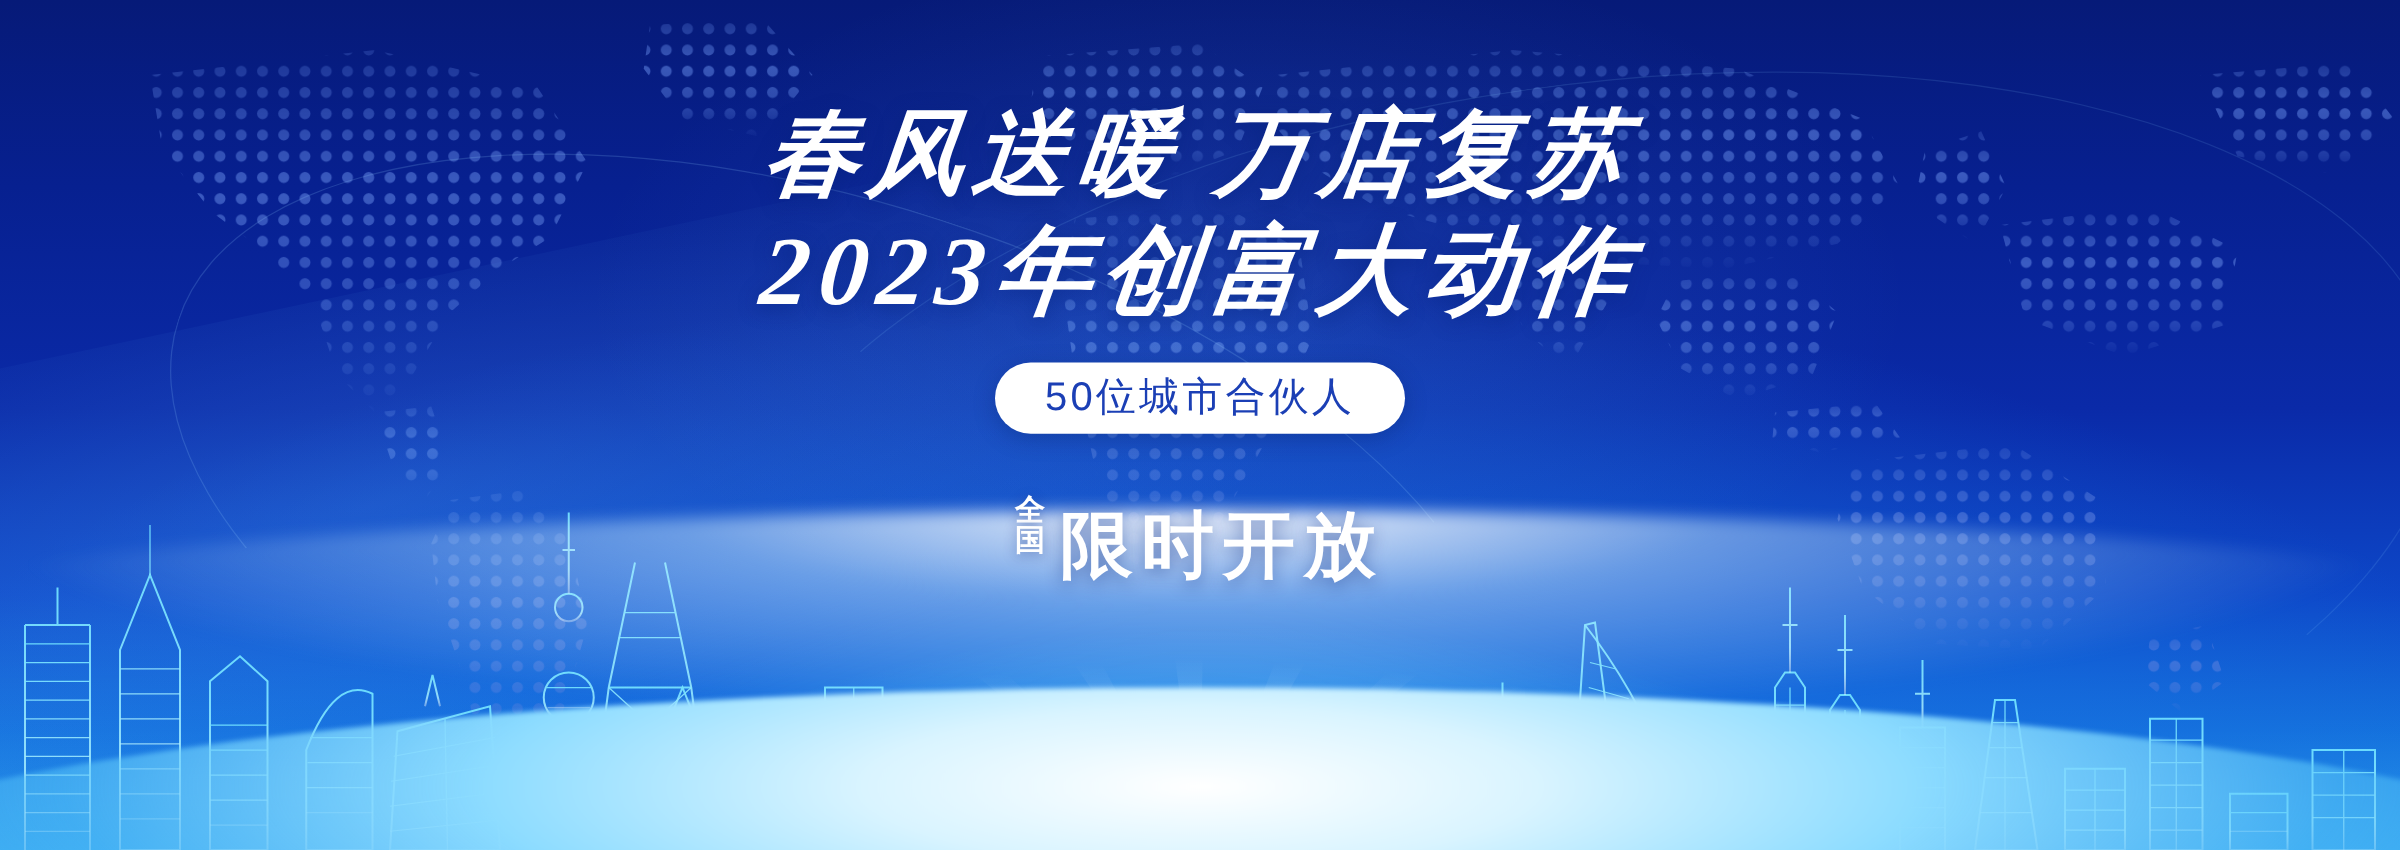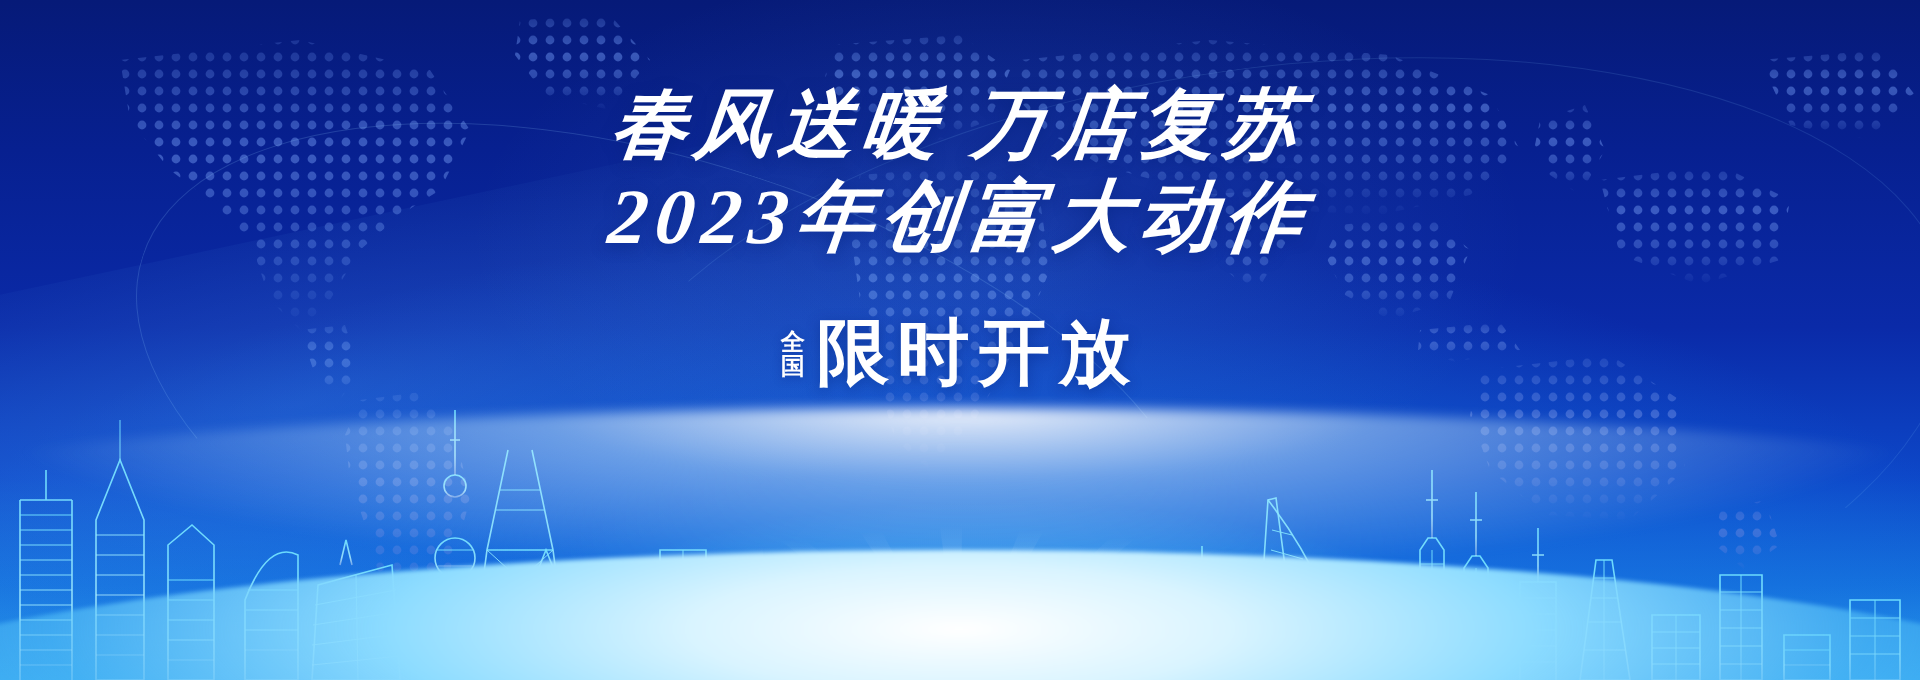--- a/index.html
+++ b/index.html
@@ -116,26 +116,27 @@
     font-size:24px;
     font-weight:bold;
     line-height:1.02;
     letter-spacing:0;
     margin-right:12px;
     margin-top:4px;
     text-shadow:0 2px 10px rgba(0,30,120,.4);
   }
   .cta-main{
     color:#ffffff;
-    font-size:72px;
+    font-size:58px;
     font-weight:bold;
     letter-spacing:.12em;
     line-height:1;
     white-space:nowrap;
     text-shadow:0 3px 14px rgba(0,30,120,.45);
+    margin-top:35px;
   }
 </style>
 </head>
 <body>
 
 <div class="banner">
 
   <div class="dotmap">
     <svg viewBox="0 0 1920 680" preserveAspectRatio="none" aria-hidden="true">
       <defs>
@@ -373,20 +374,21 @@
     </svg>
   </div>
 
   <div class="ground-line"></div>
   <div class="ground"></div>
 
   <div class="content">
     <div class="headline headline-1">春风送暖 万店复苏</div>
     <div class="headline headline-2">2023年创富大动作</div>
 
+    <div class="badge">50位城市合伙人</div>
 
     <div class="cta">
       <span class="cta-prefix">
         <span>全</span>
         <span>国</span>
       </span>
       <span class="cta-main">限时开放</span>
     </div>
   </div>
 

